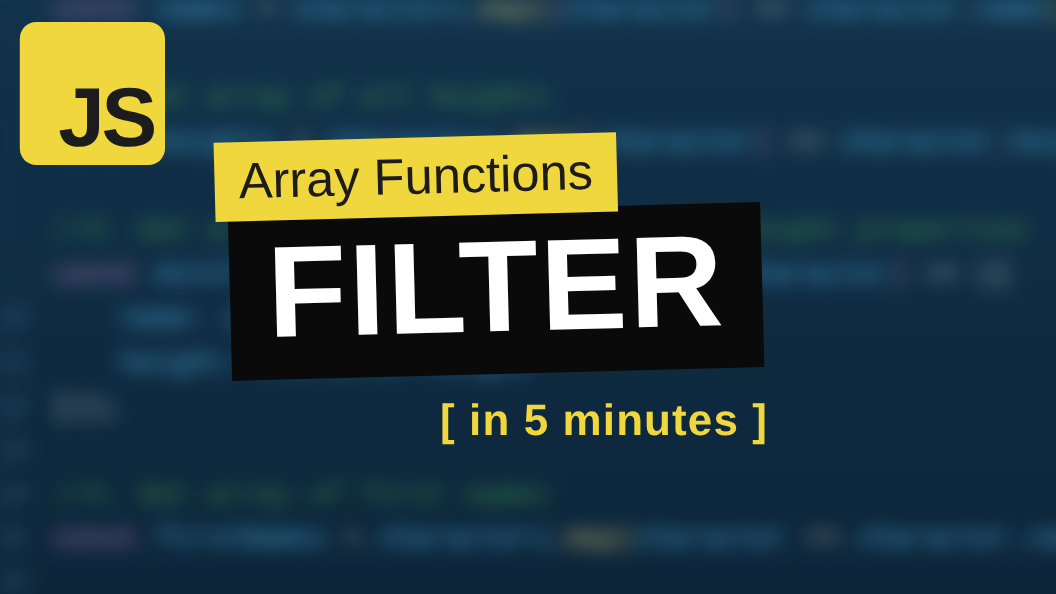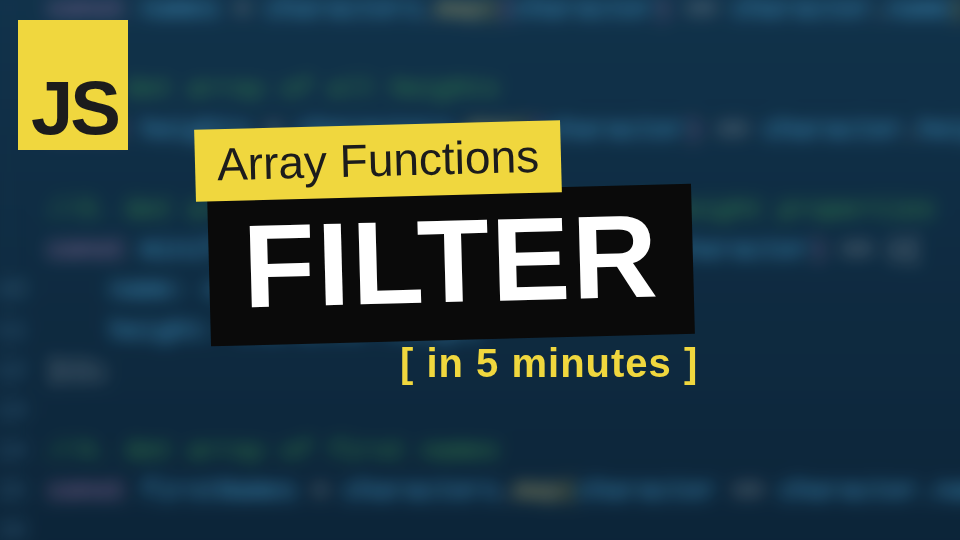--- a/index.html
+++ b/index.html
@@ -40,27 +40,28 @@
     width: 18px;
     background: #122f45;
     filter: blur(3px);
   }
 
   
   .js-badge {
     position: absolute;
     top: 20px;
     left: 18px;
-    width: 110px;
+    width: 132px;
     height: 130px;
     background: #f0d73e;
     display: flex;
     align-items: flex-end;
     justify-content: flex-end;
     padding: 6px 10px 4px 0;
+    border-radius: 15px;
   }
   .js-badge span {
     font-weight: 900;
     font-size: 76px;
     color: #1c1c1c;
     letter-spacing: -3px;
     line-height: 1;
     font-family: Arial, sans-serif;
   }
 
@@ -88,21 +89,21 @@
     font-size: 118px;
     letter-spacing: 2px;
     padding: 4px 34px 10px 34px;
     transform: rotate(-1.5deg);
     font-family: Arial, sans-serif;
     line-height: 1.15;
     z-index: 2;
   }
   .subtitle {
     position: absolute;
-    top: 341px;
+    top: 360px;
     left: 400px;
     color: #f0d73e;
     font-weight: 700;
     font-size: 40px;
     font-family: "Segoe UI", Arial, sans-serif;
     letter-spacing: 1px;
     z-index: 3;
   }
 </style>
 </head>

